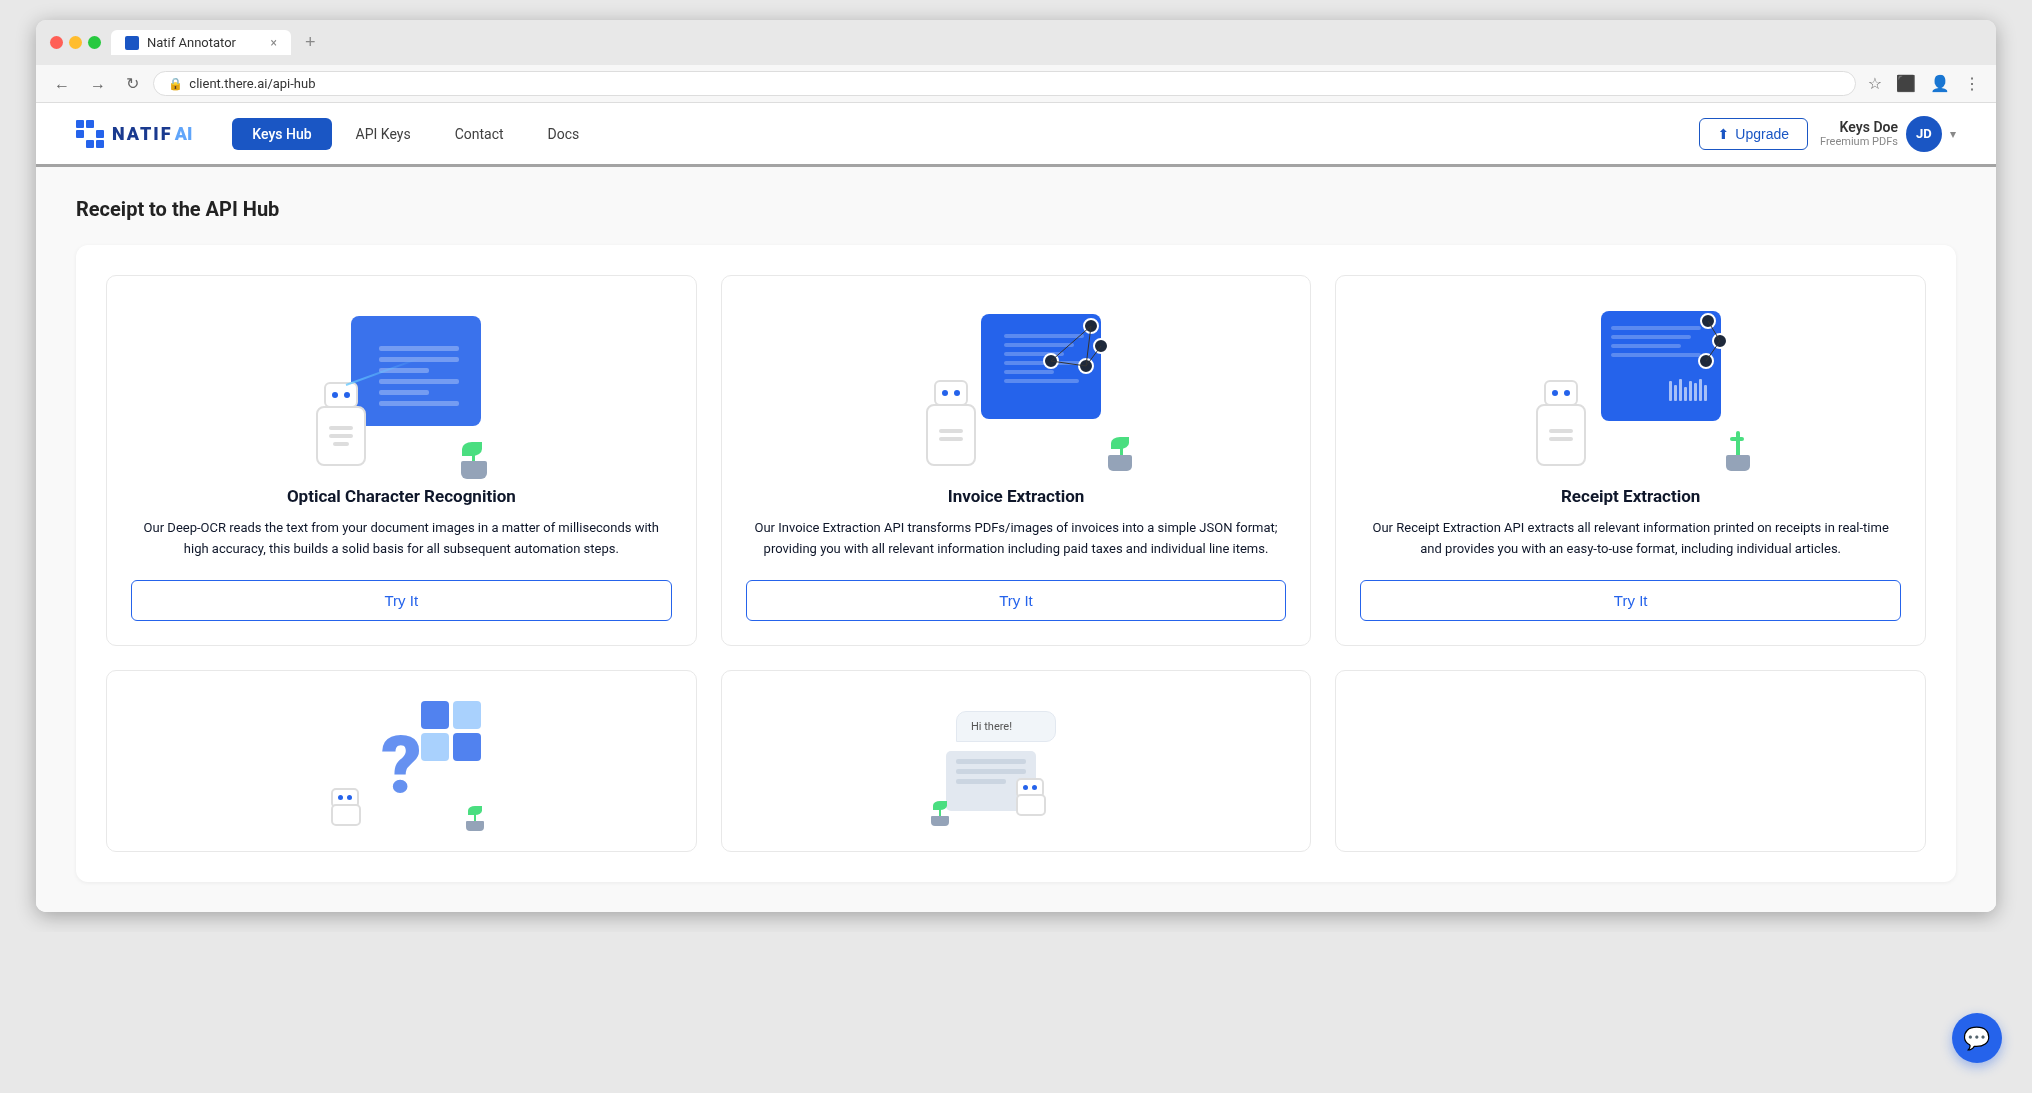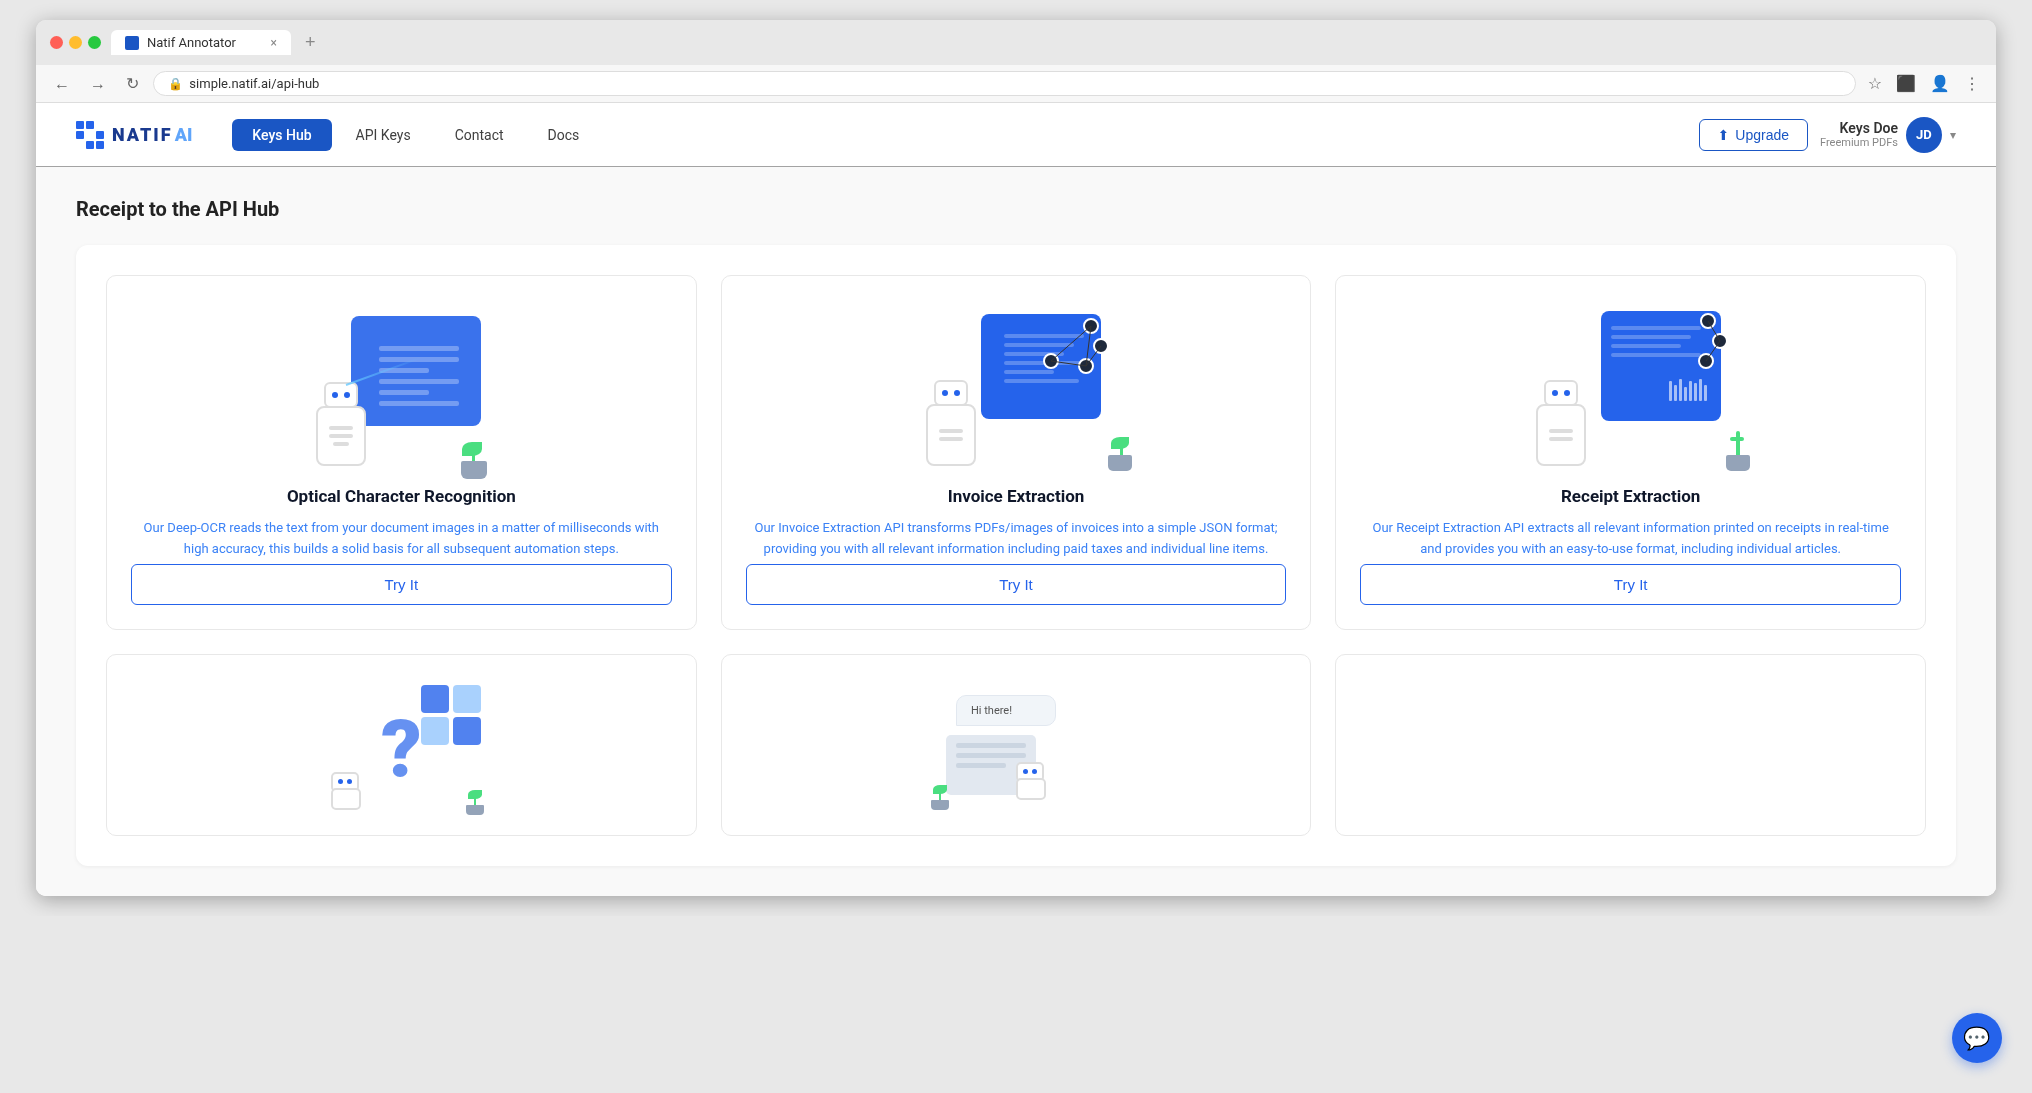--- a/index.html
+++ b/index.html
@@ -70,21 +70,21 @@
       gap: 6px;
     }
     .lock-icon { color: #888; font-size: 12px; }
     .toolbar-actions { display: flex; gap: 6px; align-items: center; color: #666; font-size: 16px; }
     .toolbar-actions span { cursor: pointer; padding: 2px 4px; }
 
     
     .app-container { background: #fff; min-height: 700px; }
     .navbar {
       background: #fff;
-      border-bottom: 1px solid #a3a3a3;
+      border-bottom: 3px solid #a3a3a3;
       padding: 0 40px;
       display: flex;
       align-items: center;
       height: 64px;
       gap: 20px;
     }
     .logo {
       display: flex;
       align-items: center;
       gap: 6px;
@@ -219,21 +219,21 @@
       width: 30px; height: 40px;
       position: absolute;
       right: 12px;
       bottom: -5px;
     }
     .plant-stem { width: 3px; height: 25px; background: #4ade80; position: absolute; left: 13px; bottom: 0; }
     .plant-leaf { width: 20px; height: 14px; background: #4ade80; border-radius: 50% 0; position: absolute; bottom: 15px; left: 3px; }
     .plant-pot { width: 26px; height: 18px; background: #94a3b8; border-radius: 2px 2px 6px 6px; position: absolute; bottom: -8px; left: 2px; }
 
     .card-name { font-size: 17px; font-weight: 700; color: #0f172a; margin-bottom: 12px; }
-    .card-desc { font-size: 13px; color: #3b82f6; line-height: 1.6; margin-bottom: 4px; flex: 1; }
+    .card-desc { font-size: 13px; color: #0f172a; line-height: 1.6; margin-bottom: 20px; flex: 1; }
     .try-it-btn {
       width: 100%;
       padding: 11px;
       border: 1.5px solid #2563eb;
       border-radius: 6px;
       background: #fff;
       color: #2563eb;
       font-size: 15px;
       font-weight: 500;
       cursor: pointer;
@@ -386,21 +386,21 @@
     </div>
     <button class="tab-new">+</button>
   </div>
 
   <div class="browser-toolbar">
     <button class="nav-btn">←</button>
     <button class="nav-btn">→</button>
     <button class="nav-btn">↻</button>
     <div class="address-bar">
       <span class="lock-icon">🔒</span>
-      <span>simple.natif.ai/api-hub</span>
+      <span>client.there.ai/api-hub</span>
     </div>
     <div class="toolbar-actions">
       <span>☆</span>
       <span>⬛</span>
       <span>👤</span>
       <span>⋮</span>
     </div>
   </div>
 
   <div class="app-container">

